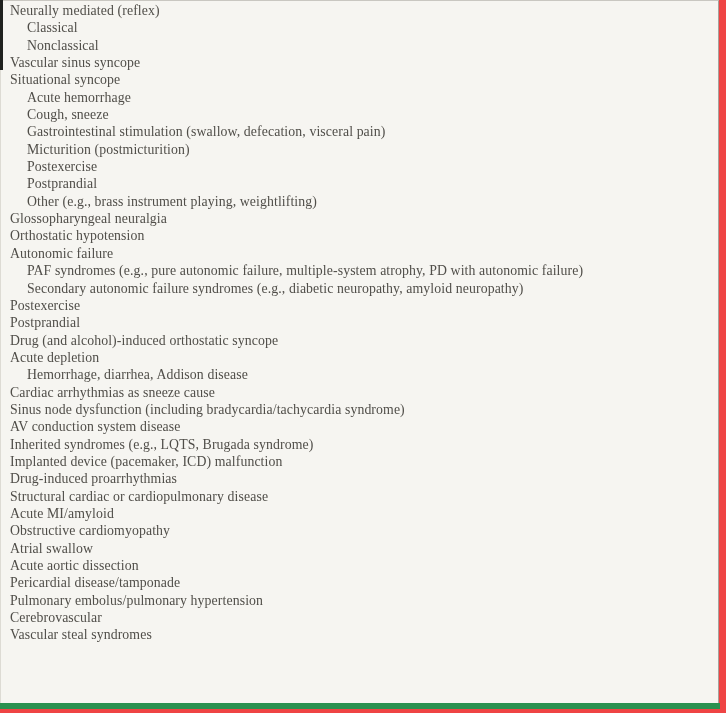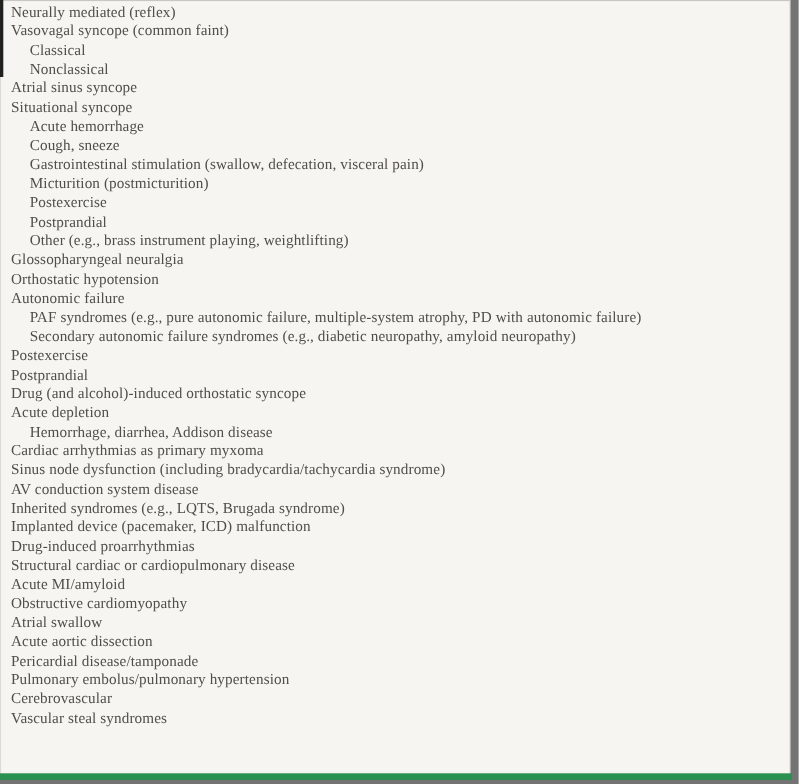--- a/index.html
+++ b/index.html
@@ -10,21 +10,21 @@
   html,body{margin:0;padding:0;}
   body{
     width:726px;height:713px;
     background:#ffffff;
     font-family:"Liberation Serif", serif;
     overflow:hidden;
   }
   .panel{
     position:relative;
     width:726px;height:713px;
-    background:#737373;
+    background:#ef4444;
   }
   .content{
     position:absolute;
     left:0;top:0;
     width:719px;height:704px;
     box-sizing:border-box;
     background:var(--bg);
     border-top:1px solid #c9c7c1;
     border-right:1px solid #a5a39d;
     border-left:1px solid #dddbd4;
@@ -54,43 +54,42 @@
     background:var(--accent);
   }
 </style>
 </head>
 <body>
 
 <div class="panel">
   <div class="content">
     <div class="rows">
         <div class="row indent-0">Neurally mediated (reflex)</div>
-        <div class="row indent-0">Vasovagal syncope (common faint)</div>
         <div class="row indent-1">Classical</div>
         <div class="row indent-1">Nonclassical</div>
-        <div class="row indent-0">Atrial sinus syncope</div>
+        <div class="row indent-0">Vascular sinus syncope</div>
         <div class="row indent-0">Situational syncope</div>
         <div class="row indent-1">Acute hemorrhage</div>
         <div class="row indent-1">Cough, sneeze</div>
         <div class="row indent-1">Gastrointestinal stimulation (swallow, defecation, visceral pain)</div>
         <div class="row indent-1">Micturition (postmicturition)</div>
         <div class="row indent-1">Postexercise</div>
         <div class="row indent-1">Postprandial</div>
         <div class="row indent-1">Other (e.g., brass instrument playing, weightlifting)</div>
         <div class="row indent-0">Glossopharyngeal neuralgia</div>
         <div class="row indent-0">Orthostatic hypotension</div>
         <div class="row indent-0">Autonomic failure</div>
         <div class="row indent-1">PAF syndromes (e.g., pure autonomic failure, multiple-system atrophy, PD with autonomic failure)</div>
         <div class="row indent-1">Secondary autonomic failure syndromes (e.g., diabetic neuropathy, amyloid neuropathy)</div>
         <div class="row indent-0">Postexercise</div>
         <div class="row indent-0">Postprandial</div>
         <div class="row indent-0">Drug (and alcohol)-induced orthostatic syncope</div>
         <div class="row indent-0">Acute depletion</div>
         <div class="row indent-1">Hemorrhage, diarrhea, Addison disease</div>
-        <div class="row indent-0">Cardiac arrhythmias as primary myxoma</div>
+        <div class="row indent-0">Cardiac arrhythmias as sneeze cause</div>
         <div class="row indent-0">Sinus node dysfunction (including bradycardia/tachycardia syndrome)</div>
         <div class="row indent-0">AV conduction system disease</div>
         <div class="row indent-0">Inherited syndromes (e.g., LQTS, Brugada syndrome)</div>
         <div class="row indent-0">Implanted device (pacemaker, ICD) malfunction</div>
         <div class="row indent-0">Drug-induced proarrhythmias</div>
         <div class="row indent-0">Structural cardiac or cardiopulmonary disease</div>
         <div class="row indent-0">Acute MI/amyloid</div>
         <div class="row indent-0">Obstructive cardiomyopathy</div>
         <div class="row indent-0">Atrial swallow</div>
         <div class="row indent-0">Acute aortic dissection</div>

